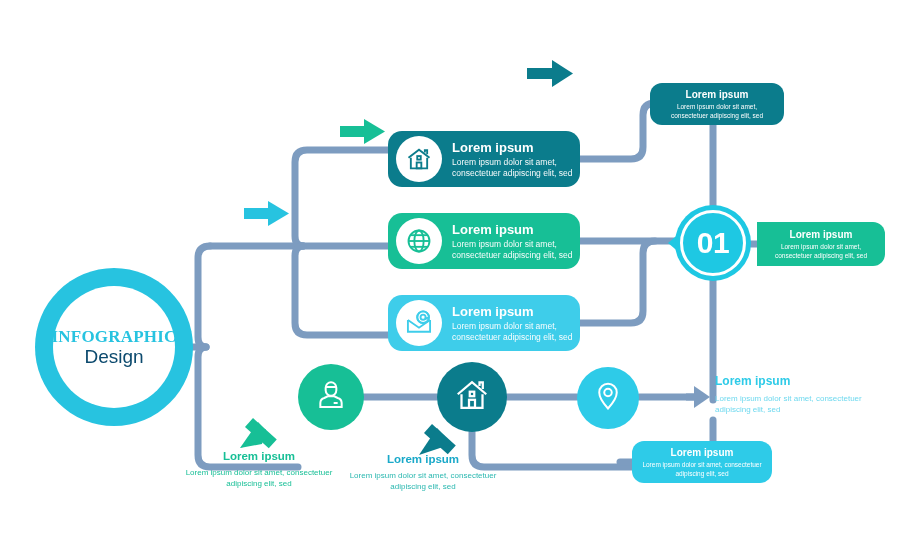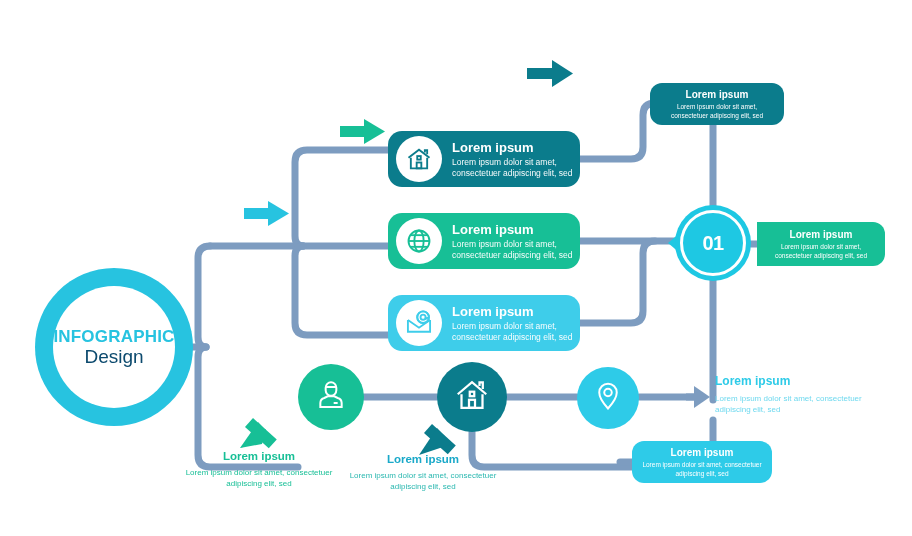--- a/index.html
+++ b/index.html
@@ -6,21 +6,21 @@
   body{width:912px;height:536px;overflow:hidden;font-family:"Liberation Sans",sans-serif;}
   #stage{position:relative;width:912px;height:536px;background:#ffffff;}
   #wires{position:absolute;left:0;top:0;width:912px;height:536px;}
   .node{position:absolute;box-sizing:border-box;}
 
   
   .hub{left:35px;top:268px;width:158px;height:158px;border-radius:50%;
        background:#27c3e0;display:flex;align-items:center;justify-content:center;}
   .hub-inner{width:122px;height:122px;border-radius:50%;background:#ffffff;
        display:flex;flex-direction:column;align-items:center;justify-content:center;line-height:1.12;}
-  .hub-l1{color:#27c3e0;font-size:17px;font-weight:bold;letter-spacing:.2px;}
+  .hub-l1{color:#27c3e0;font-size:17px;font-weight:bold;letter-spacing:.2px;font-family:Liberation Serif, serif;}
   .hub-l2{color:#0c4a6e;font-size:19px;font-weight:normal;}
 
   
   .pill{height:56px;border-radius:14px;display:flex;align-items:center;padding-left:8px;}
   .pill .ic{width:46px;height:46px;border-radius:50%;background:#ffffff;
       display:flex;align-items:center;justify-content:center;flex:0 0 auto;}
   .pill .tx{margin-left:10px;color:#ffffff;}
   .pill .tx h4{margin:0;font-size:13px;font-weight:bold;line-height:1.25;}
   .pill .tx p{margin:1px 0 0 0;font-size:8.5px;line-height:1.28;opacity:.97;}
 
@@ -37,21 +37,21 @@
   .info-tr{left:650px;top:83px;width:134px;height:42px;background:#0b7c8c;}
   .info-br{left:632px;top:441px;width:140px;height:42px;background:#2ecbe8;}
   .info-r{left:757px;top:222px;width:128px;height:44px;background:#17bf96;
           border-radius:0 12px 12px 0;}
 
   
   .badge01{left:675px;top:205px;width:76px;height:76px;border-radius:50%;background:#1ec8e3;
            display:flex;align-items:center;justify-content:center;}
   .badge01 .ring{width:60px;height:60px;border-radius:50%;border:3px solid #ffffff;
            display:flex;align-items:center;justify-content:center;}
-  .badge01 .ring span{color:#ffffff;font-size:20px;font-weight:bold;letter-spacing:-.5px;}
+  .badge01 .ring span{color:#ffffff;font-size:30px;font-weight:bold;letter-spacing:-.5px;}
   .notch{position:absolute;left:668px;top:232px;width:0;height:0;
          border-top:11px solid transparent;border-bottom:11px solid transparent;
          border-right:13px solid #1ec8e3;}
 
   
   .circ{width:66px;height:66px;border-radius:50%;display:flex;align-items:center;justify-content:center;}
   .circ1{left:298px;top:364px;background:#17bf96;}
   .circ2{left:437px;top:362px;width:70px;height:70px;background:#0b7c8c;}
   .circ3{left:577px;top:367px;width:62px;height:62px;background:#2ecbe8;}
 

